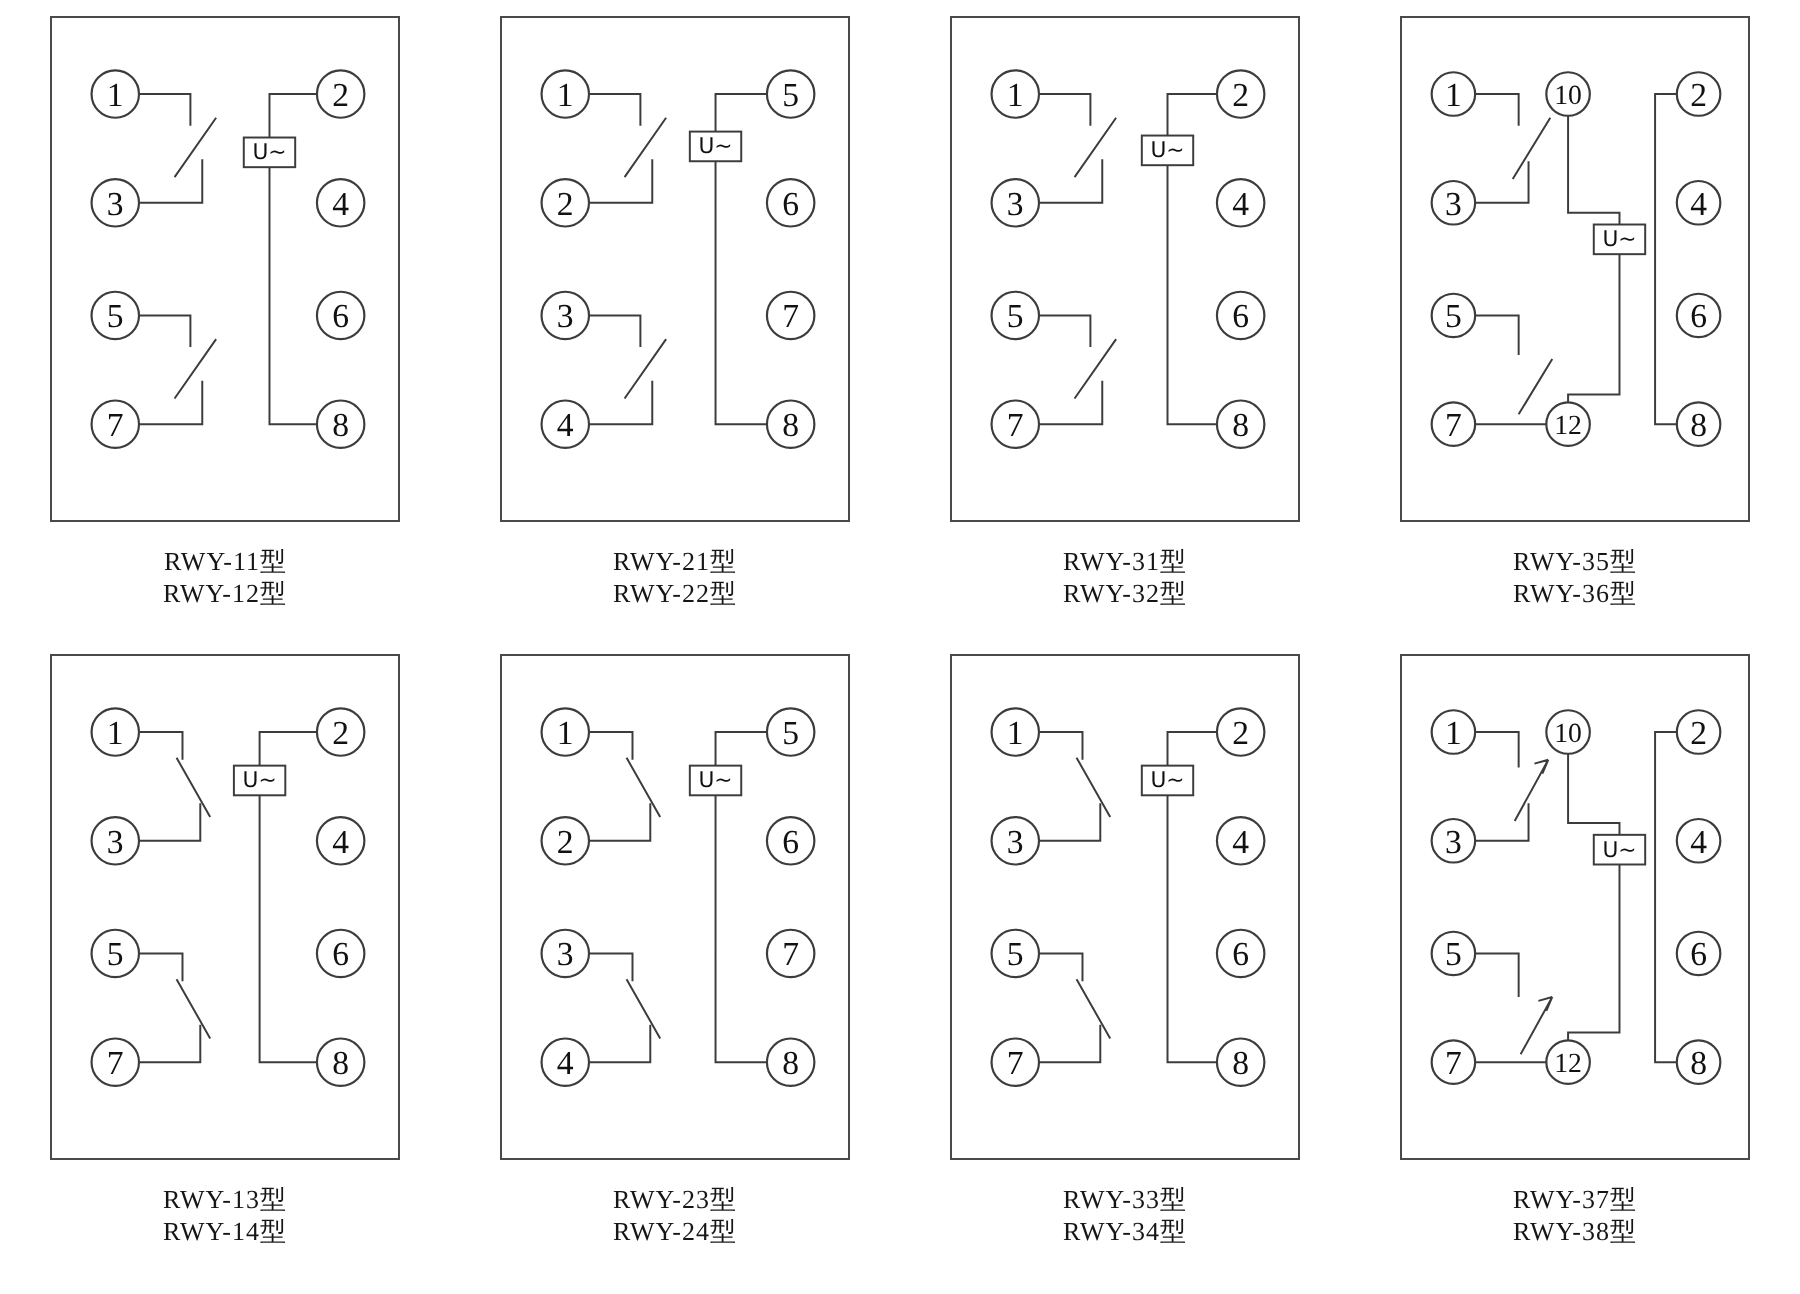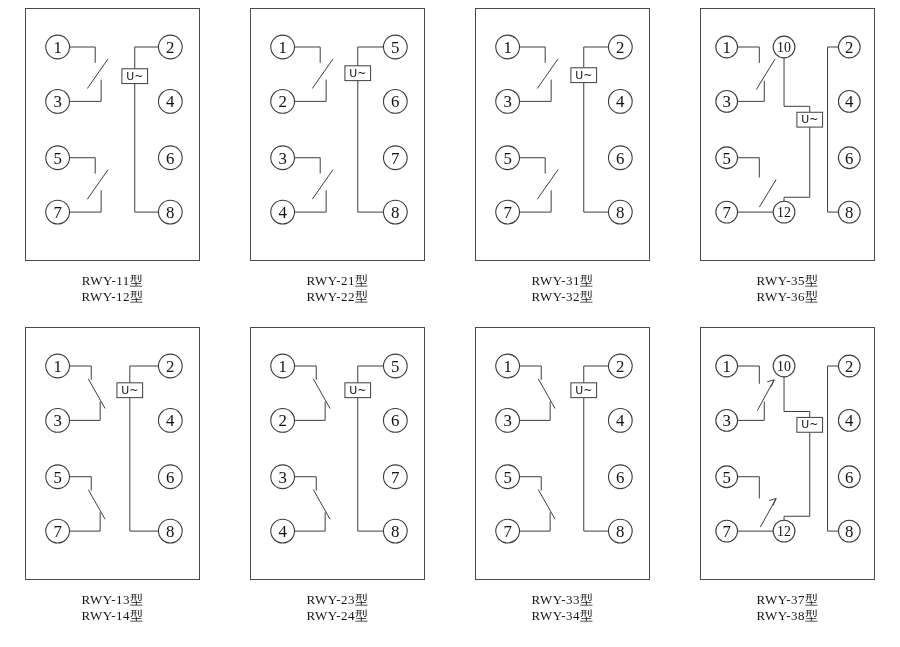--- a/index.html
+++ b/index.html
@@ -23,21 +23,21 @@
   .row2 .cell { padding-top:22px; }
   .panel {
     width:175px; height:253px;
     border:1px solid #4a4a4a;
     background:#fff;
     box-sizing:border-box;
   }
   .panel svg { display:block; }
   .labels {
     margin-top:12px;
-    text-align:center;
+    text-align:right;
     line-height:16px;
     font-size:13px;
     letter-spacing:0.5px;
     color:#161616;
   }
   
   .w { fill:none; stroke:#3c3c3c; stroke-width:1; }
   .k { fill:none; stroke:#3c3c3c; stroke-width:1; }
   .c { fill:#ffffff; stroke:#3c3c3c; stroke-width:1.1; }
   .ubox { fill:#ffffff; stroke:#3c3c3c; stroke-width:1; }

